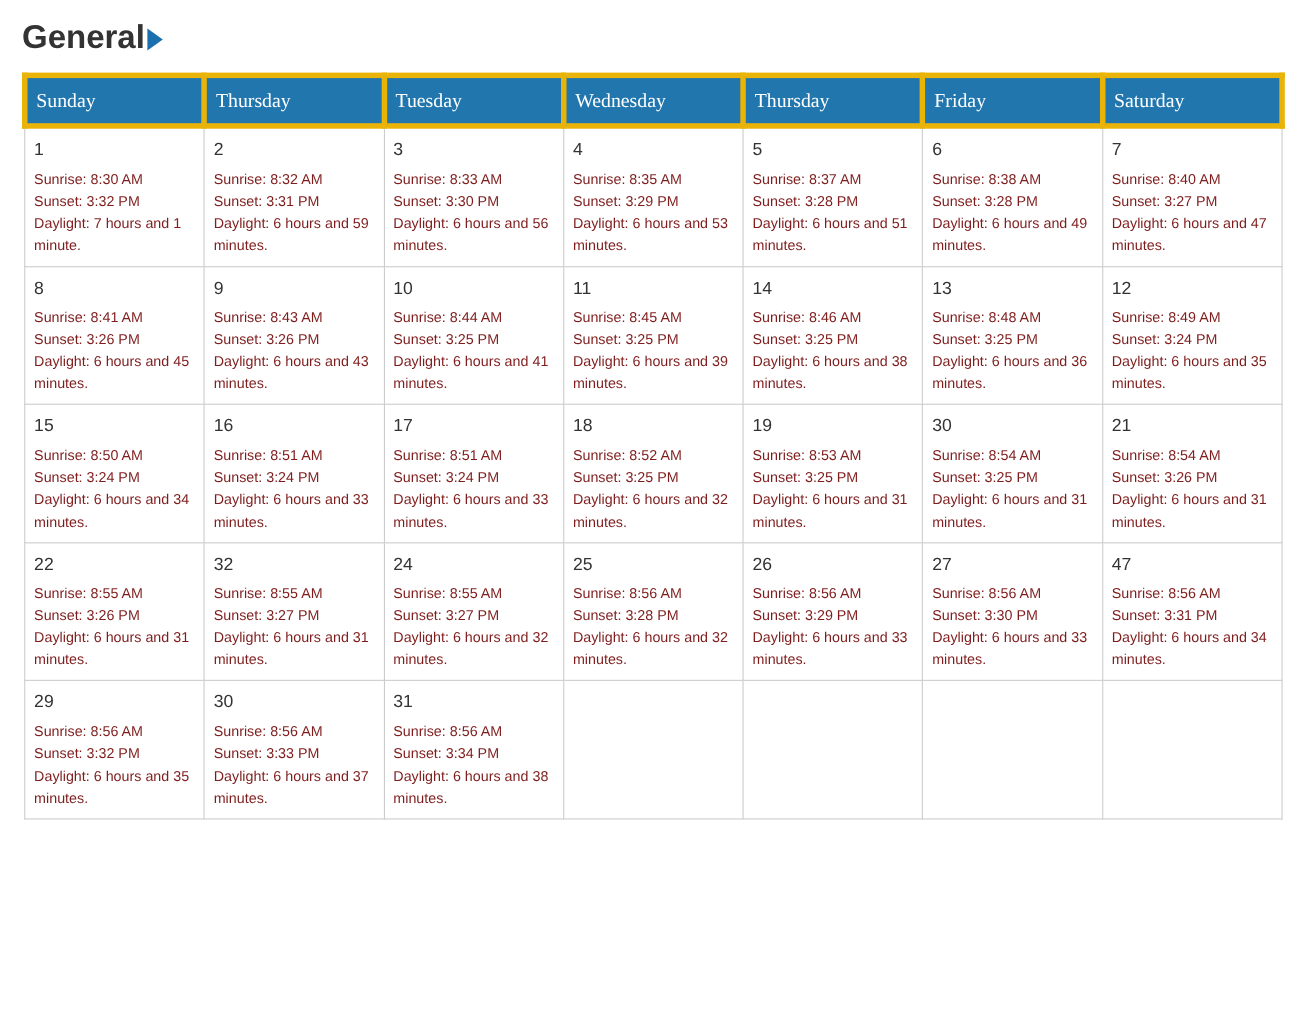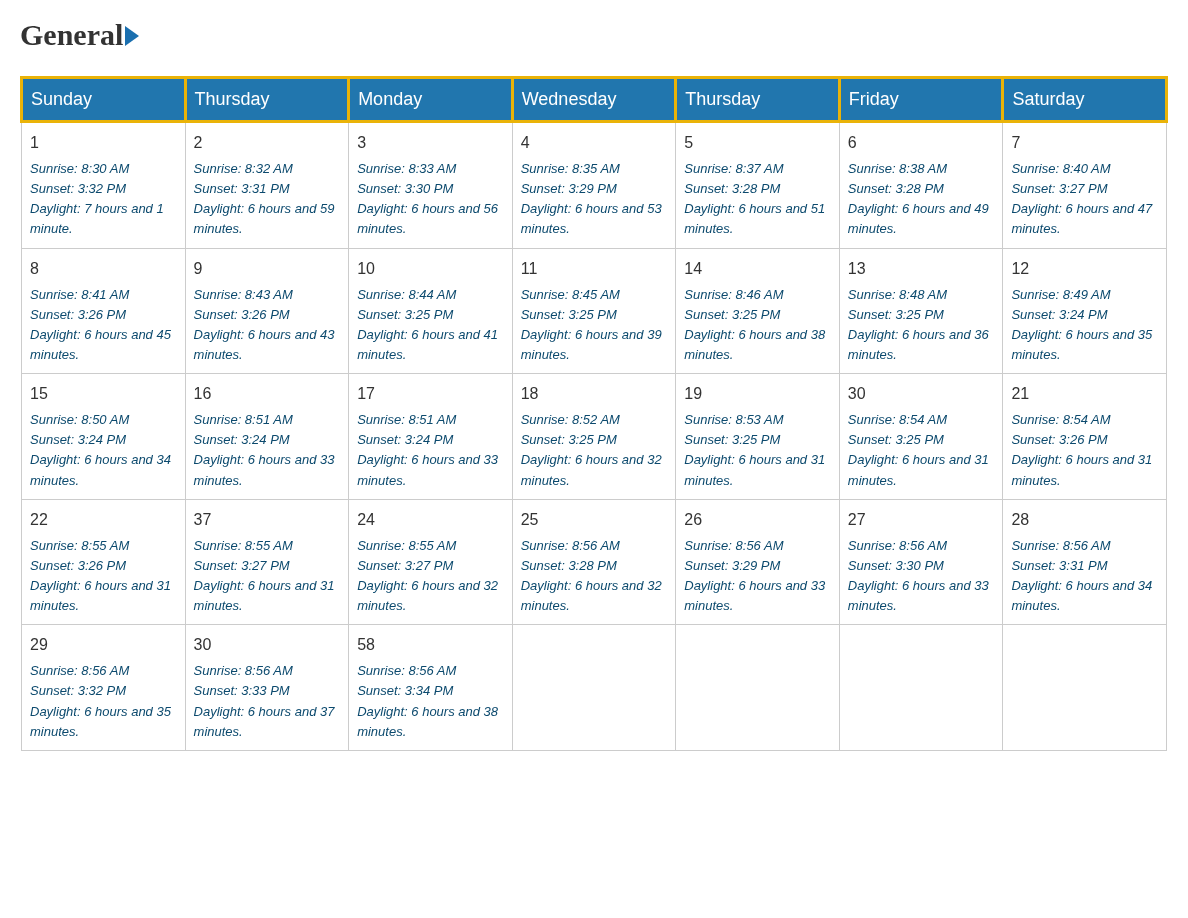--- a/index.html
+++ b/index.html
@@ -7,22 +7,21 @@
       font-family: Arial, sans-serif;
       background: #fff;
       width: 1188px;
       min-height: 918px;
       padding: 20px;
     }
     .header {
       display: flex;
       justify-content: space-between;
       align-items: flex-start;
-      margin-bottom: 26px;
-      font-family: Liberation Serif, serif;
+      margin-bottom: 16px;
     }
     .logo {
       display: flex;
       flex-direction: column;
       align-items: flex-start;
     }
     .title-block {
       text-align: right;
     }
     .month-title {
@@ -41,42 +40,42 @@
       border-collapse: collapse;
       border: 1px solid #aaa;
     }
     .calendar thead tr th {
       background-color: #2176ae;
       color: #fff;
       font-size: 18px;
       font-weight: normal;
       padding: 10px 8px;
       text-align: left;
-      border: 3px solid #eab308;
+      border: 5px solid #eab308;
+      font-family: Liberation Serif, serif;
     }
     .calendar tbody tr td {
       vertical-align: top;
       padding: 8px;
       border: 1px solid #ccc;
       width: 14.28%;
       font-size: 13px;
       color: #333;
       line-height: 1.5;
     }
     .day-number {
       font-size: 16px;
       font-weight: normal;
       margin-bottom: 4px;
       display: block;
     }
     .cell-content {
       font-size: 13px;
       line-height: 1.55;
-      color: #0c4a6e;
-      font-style: italic;
+      color: #7f1d1d;
     }
     .week-row td {
       border-top: 2px solid #2176ae;
     }
     .empty-cell {
       background: #fff;
     }
   </style>
 </head>
 <body>
@@ -94,21 +93,21 @@
     <div class="location"></div>
   </div>
 </div>
 
 <table class="calendar">
   <thead>
     <tr>
 
     <th>Sunday</th>
         <th>Thursday</th>
-        <th>Monday</th>
+        <th>Tuesday</th>
         <th>Wednesday</th>
         <th>Thursday</th>
         <th>Friday</th>
         <th>Saturday</th>
       </tr>
   </thead>
   <tbody id="calendar-body">
 
   <tr class="week-row">
         <td>
@@ -287,21 +286,21 @@
       <tr class="week-row">
         <td>
         <span class="day-number">22</span>
         <div class="cell-content">
           Sunrise: 8:55 AM<br>
           Sunset: 3:26 PM<br>
           Daylight: 6 hours and 31 minutes.
         </div>
       </td>
         <td>
-        <span class="day-number">37</span>
+        <span class="day-number">32</span>
         <div class="cell-content">
           Sunrise: 8:55 AM<br>
           Sunset: 3:27 PM<br>
           Daylight: 6 hours and 31 minutes.
         </div>
       </td>
         <td>
         <span class="day-number">24</span>
         <div class="cell-content">
           Sunrise: 8:55 AM<br>
@@ -327,21 +326,21 @@
       </td>
         <td>
         <span class="day-number">27</span>
         <div class="cell-content">
           Sunrise: 8:56 AM<br>
           Sunset: 3:30 PM<br>
           Daylight: 6 hours and 33 minutes.
         </div>
       </td>
         <td>
-        <span class="day-number">28</span>
+        <span class="day-number">47</span>
         <div class="cell-content">
           Sunrise: 8:56 AM<br>
           Sunset: 3:31 PM<br>
           Daylight: 6 hours and 34 minutes.
         </div>
       </td>
       </tr>
       <tr class="week-row">
         <td>
         <span class="day-number">29</span>
@@ -353,21 +352,21 @@
       </td>
         <td>
         <span class="day-number">30</span>
         <div class="cell-content">
           Sunrise: 8:56 AM<br>
           Sunset: 3:33 PM<br>
           Daylight: 6 hours and 37 minutes.
         </div>
       </td>
         <td>
-        <span class="day-number">58</span>
+        <span class="day-number">31</span>
         <div class="cell-content">
           Sunrise: 8:56 AM<br>
           Sunset: 3:34 PM<br>
           Daylight: 6 hours and 38 minutes.
         </div>
       </td>
         <td class="empty-cell"></td>
         <td class="empty-cell"></td>
         <td class="empty-cell"></td>
         <td class="empty-cell"></td>

